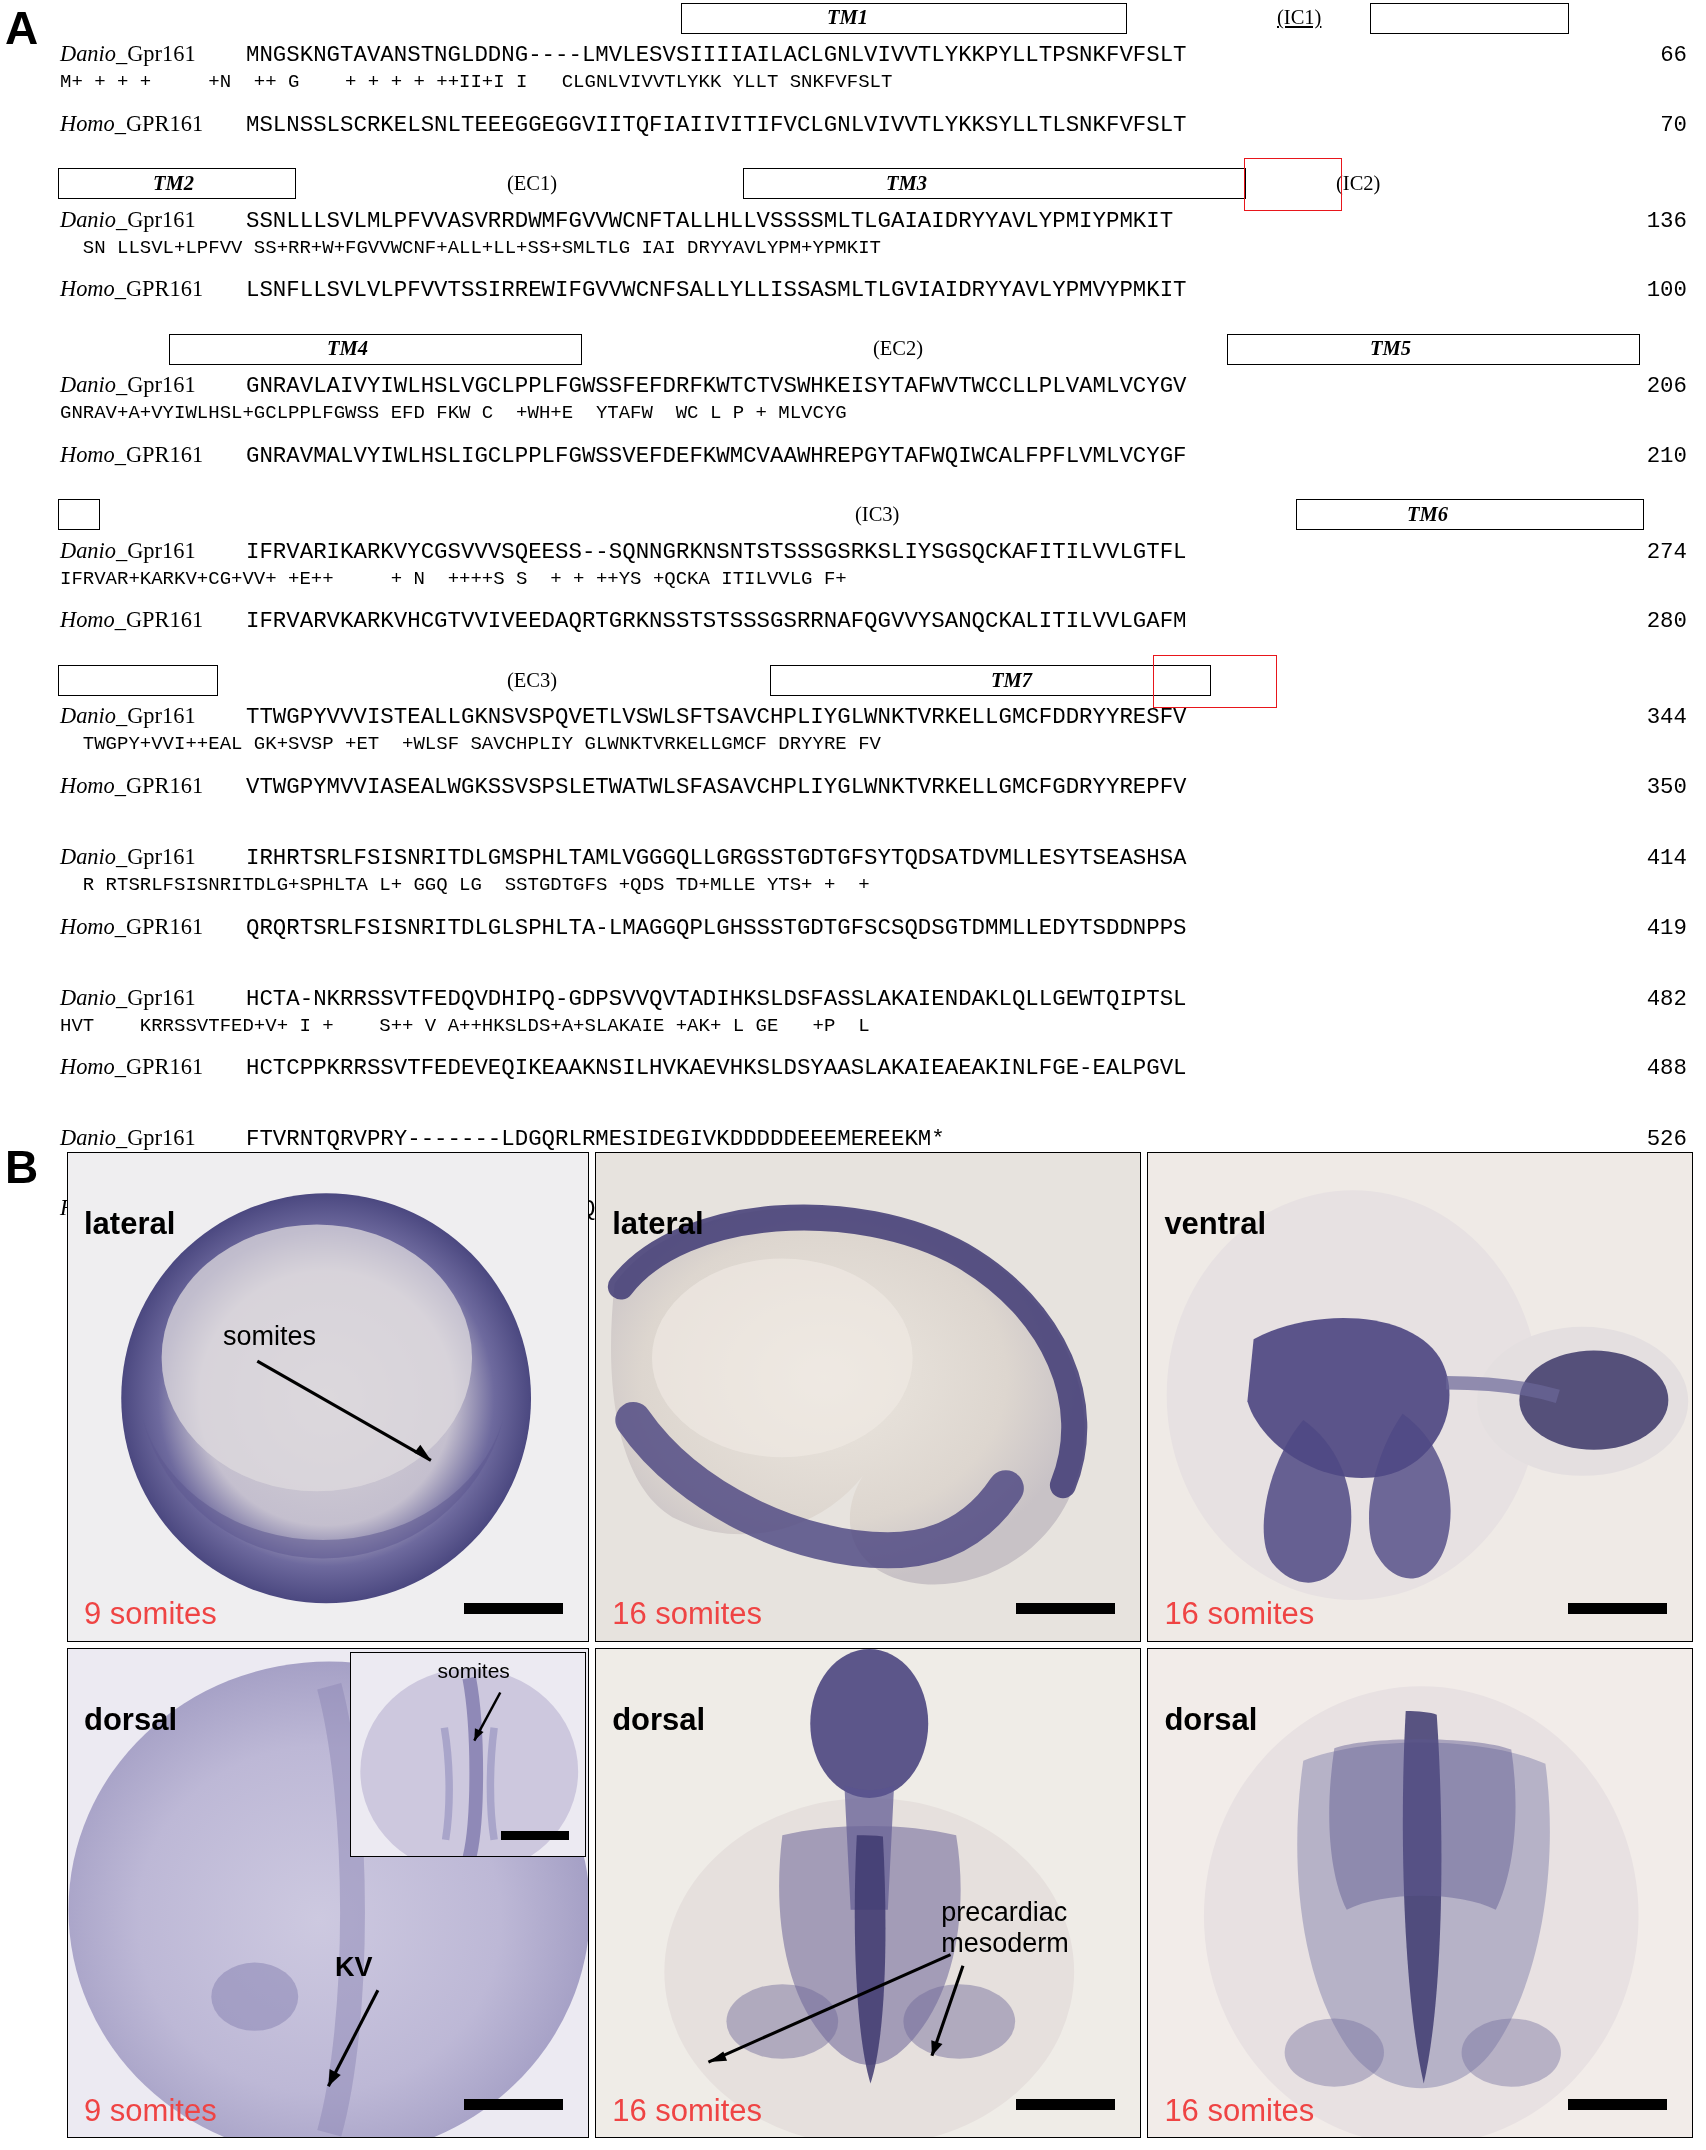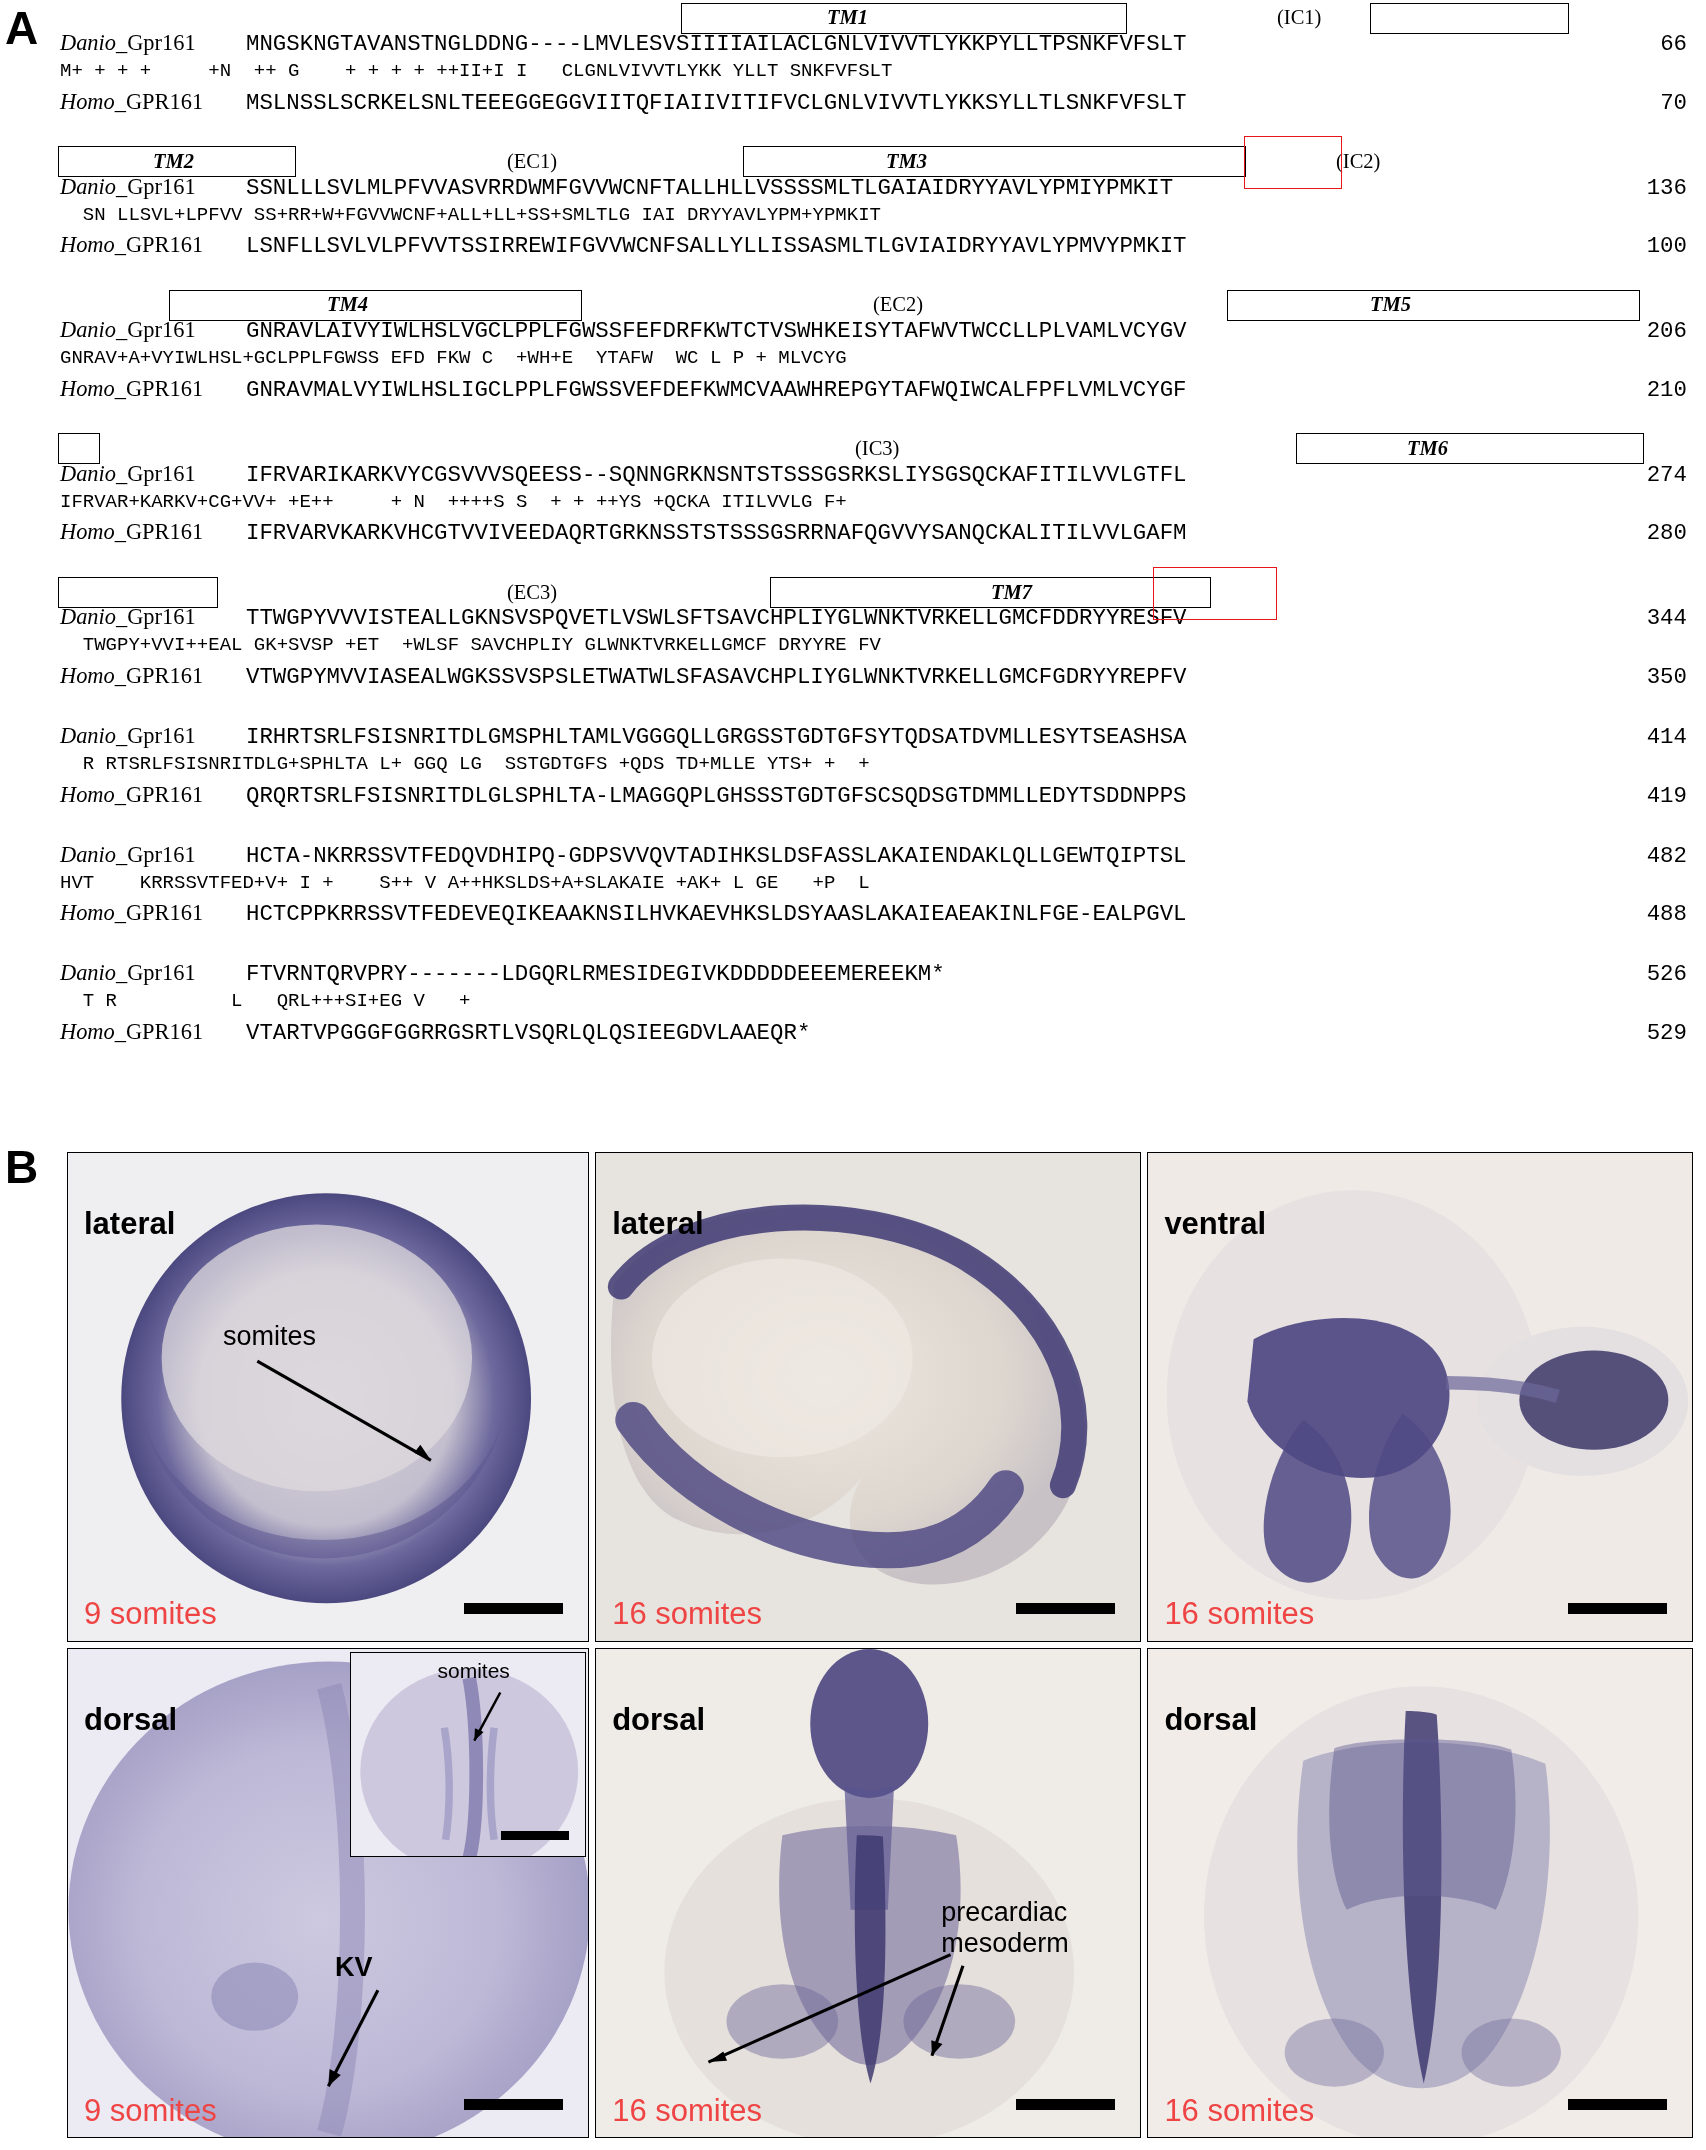--- a/index.html
+++ b/index.html
@@ -48,20 +48,21 @@
     white-space: pre;
     top: 1.2px;
   }
   .ann.plain { font-style: normal; font-weight: normal; }
 
   .seq-row {
     display: flex;
     align-items: baseline;
     height: 30px;
     white-space: pre;
+    margin-top: 11px;
   }
   .seq-name {
     width: 186px;
     flex: 0 0 186px;
     font-family: "Liberation Serif", serif;
     font-size: 22.4px;
     white-space: pre;
   }
   .seq-name i { font-style: italic; }
   .seq-text {
@@ -182,21 +183,21 @@
 <body>
 
 <div class="panel-label" id="panel-a-label">A</div>
 <div class="panel-label" id="panel-b-label">B</div>
 
 <div id="alignment">
 
   <div class="align-block">
     <div class="ann-row">
       <span class="ann" style="left:767px;">TM1</span>
-      <span class="ann plain" style="left:1217px;">(IC1)</span>
+      <span class="ann plain" style="left:1217px;text-decoration:underline;">(IC1)</span>
     </div>
     <div class="seq-row">
       <span class="seq-name"><i>Danio</i>_Gpr161</span>
       <span class="seq-text">MNGSKNGTAVANSTNGLDDNG----LMVLESVSIIIIAILACLGNLVIVVTLYKKPYLLTPSNKFVFSLT</span>
       <span class="seq-num">66</span>
       <span class="box" style="left:621px; top:-2.5px; width:446px; height:31px;"></span>
       <span class="box" style="left:1310px; top:-2.5px; width:199px; height:31px;"></span>
     </div>
     <div class="seq-mid">M+ + + +     +N  ++ G    + + + + ++II+I I   CLGNLVIVVTLYKK YLLT SNKFVFSLT</div>
     <div class="seq-row">

